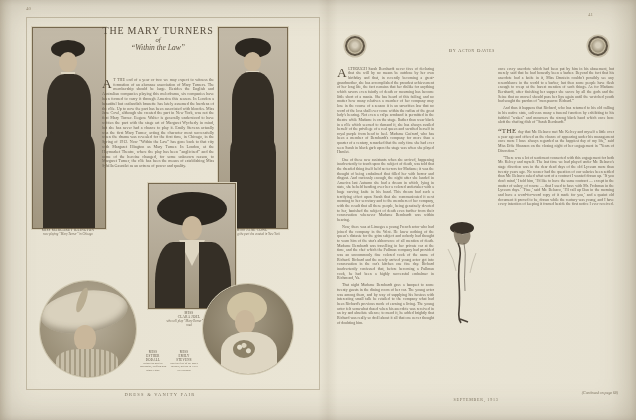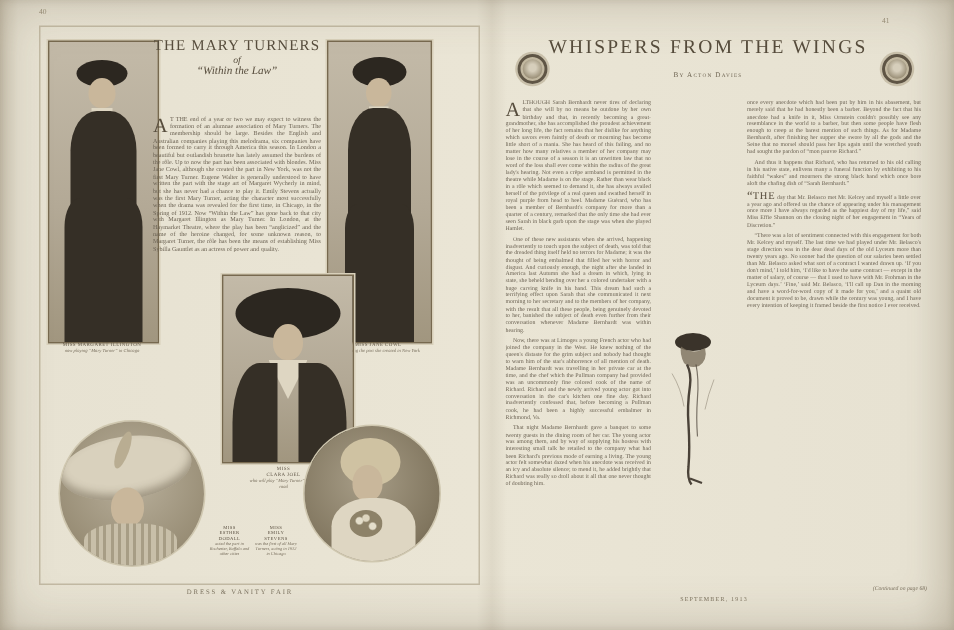--- a/index.html
+++ b/index.html
@@ -182,23 +182,20 @@
       <div class="cap-sub">was the first of all Mary Turners, acting in 1912 in Chicago</div>
     </div>
   </div>
 
   <div class="abs clip lp-footer">
     <div class="t2">DRESS &amp; VANITY FAIR</div>
   </div>
 
   <div class="pageno" style="left:588px;top:12px;">41</div>
 
-  <div class="abs clip rp-title" style="height:16px;">
-    <div class="t2">WHISPERS FROM THE WINGS</div>
-  </div>
   <div class="abs clip rp-byline" style="height:10px;">
     <div class="t2"><span>By</span>
       <span>Acton Davies</span></div>
   </div>
   <div class="medallion" style="left:345px;top:36px;"></div>
   <div class="medallion" style="left:588px;top:36px;"></div>
 
   <div class="col clip just" style="left:337px;width:133px;">
     <div class="t2 just">
       <span class="cutout-r"></span>

